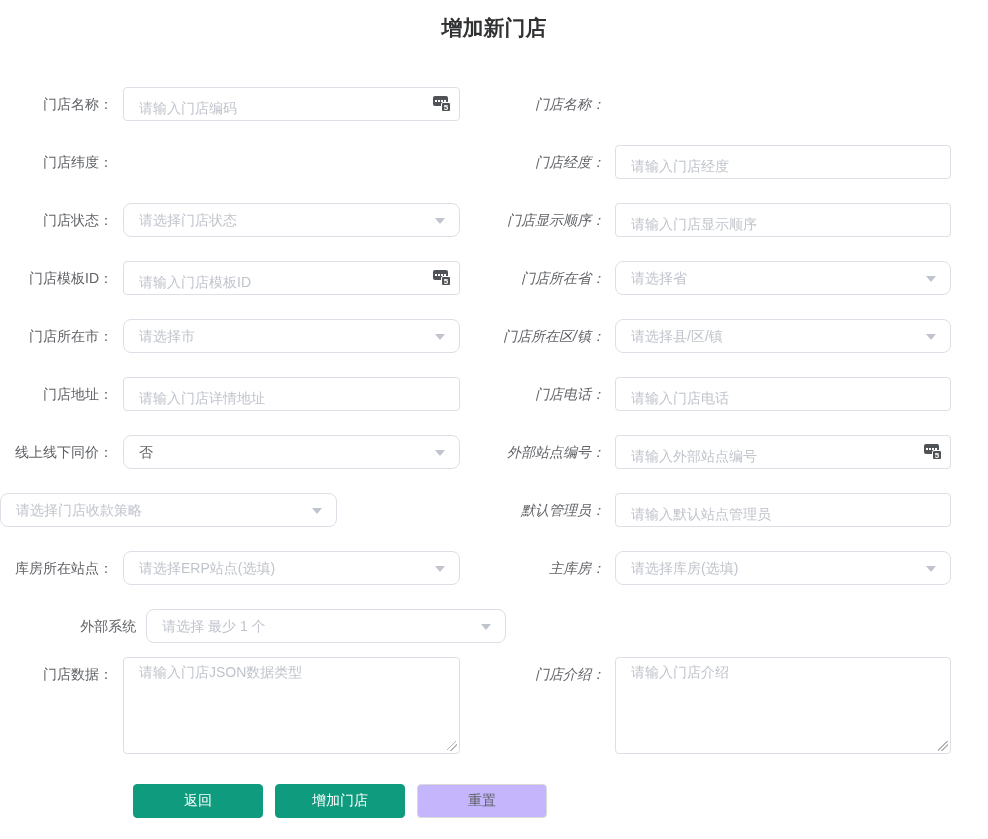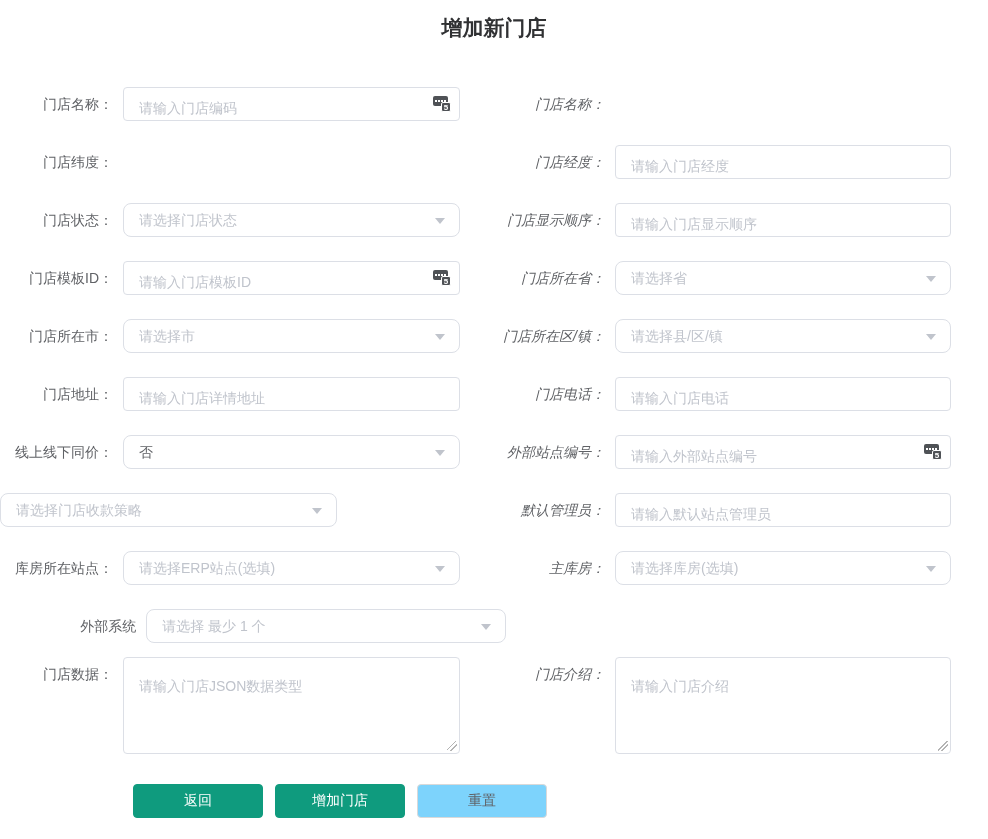--- a/index.html
+++ b/index.html
@@ -52,21 +52,21 @@
   }
   .sel-placeholder{color:var(--placeholder);}
   .sel-value{color:var(--label-text);}
   .caret{
     position:absolute;right:14px;top:50%;margin-top:-2px;
     width:0;height:0;border-left:5px solid transparent;
     border-right:5px solid transparent;border-top:6px solid #c0c4cc;
   }
   .ta-wrap textarea{
     width:100%;height:97px;border:1px solid var(--input-border);
-    border-radius:4px;padding:20px 15px;font-size:14px;resize:none;
+    border-radius:4px;padding:6px 15px;font-size:14px;resize:none;
     color:var(--label-text);outline:none;display:block;
     font-family:"Liberation Sans","DejaVu Sans",sans-serif;
   }
   .ta-wrap textarea::placeholder{color:var(--placeholder);opacity:1;}
   .resize-handle{
     position:absolute;right:3px;bottom:3px;width:10px;height:10px;
     cursor:nwse-resize;
     background:linear-gradient(135deg,
       transparent 0 42%, #b4b4b4 42% 50%,
       transparent 50% 64%, #b4b4b4 64% 72%, transparent 72%);
@@ -78,21 +78,21 @@
   .ime-sub{position:absolute;right:0;bottom:0;width:10px;height:10px;background:#4f5256;
     border:1px solid #fff;border-radius:2px;color:#fff;font-size:8px;line-height:9px;
     text-align:center;font-weight:700;}
   .button-row{display:flex;padding-left:133px;margin-top:30px;}
   .btn{
     width:130px;height:34px;margin-right:12px;border-radius:4px;
     font-size:14px;cursor:pointer;
     font-family:"Liberation Sans","DejaVu Sans",sans-serif;
   }
   .btn.primary{background:var(--accent);border:1px solid var(--accent);color:#fff;}
-  .btn.default{background:#7dd3fc;border:1px solid var(--reset-border);color:var(--label-text);}
+  .btn.default{background:#c4b5fd;border:1px solid var(--reset-border);color:var(--label-text);}
 </style>
 </head>
 <body>
 
 <div class="page">
   <h1 class="page-title">增加新门店</h1>
 
   <div id="form-rows">
       <div class="form-row">
         <div class="form-item left">

